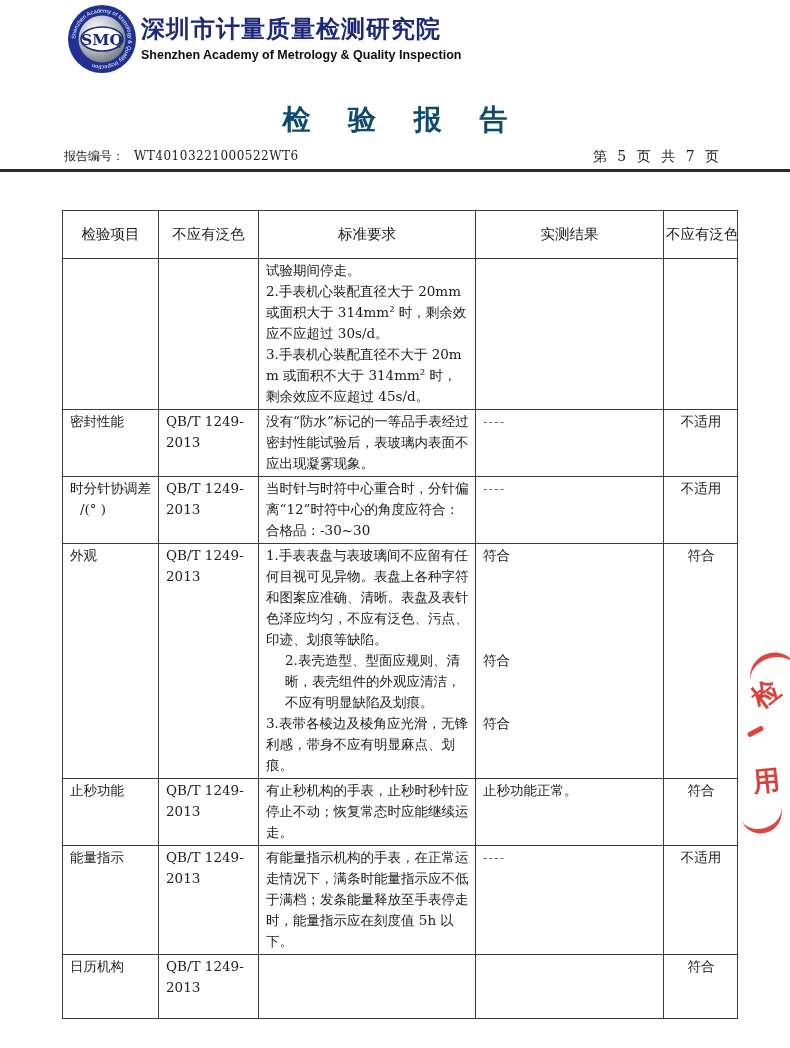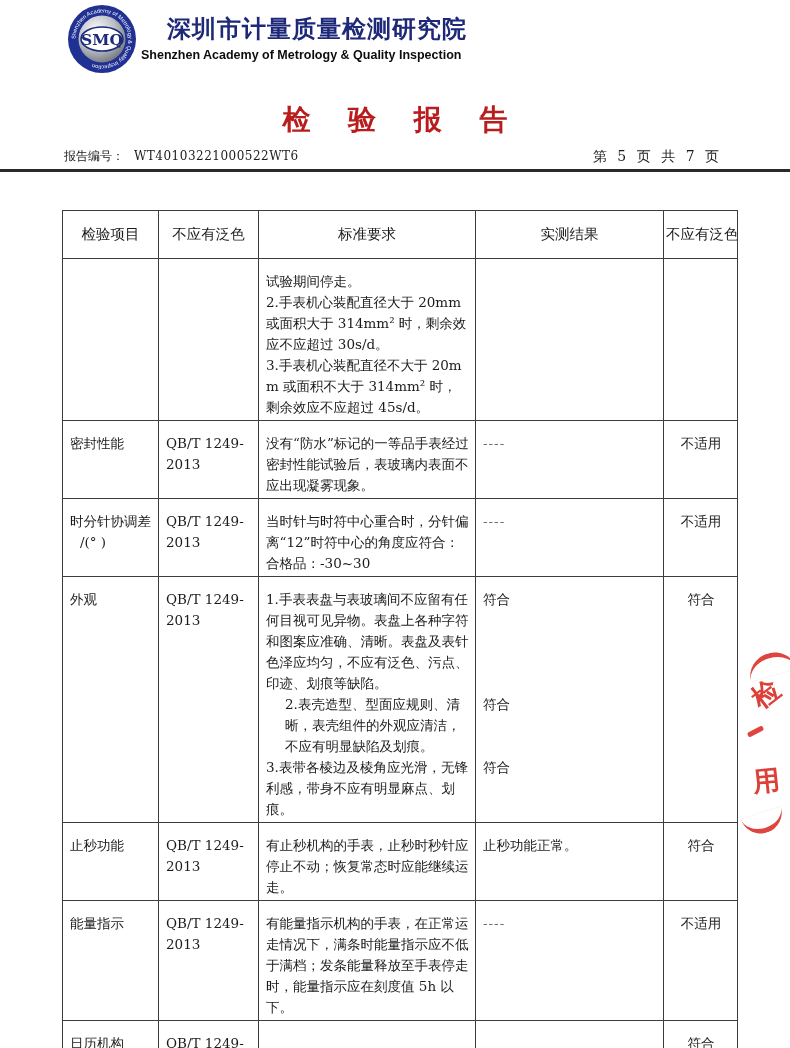--- a/index.html
+++ b/index.html
@@ -3,35 +3,35 @@
 <meta charset="utf-8">
 <style>
   html,body{margin:0;padding:0;background:#ffffff;}
   .page{position:relative;width:790px;height:1048px;background:#ffffff;overflow:hidden;
         font-family:"DejaVu Serif","Liberation Serif",serif;color:#1b1b1b;}
 
   
   .logo{position:absolute;left:67px;top:4px;width:70px;height:70px;}
   .org-block{position:absolute;left:141px;top:13px;}
   .org-cn{font-family:Liberation Sans, sans-serif;font-weight:900;
-          font-size:24px;color:#1e2878;letter-spacing:1px;white-space:nowrap;margin-left:26px;}
+          font-size:24px;color:#1e2878;letter-spacing:1px;white-space:nowrap;}
   .org-en{font-family:"Liberation Sans","DejaVu Sans",sans-serif;font-weight:700;
           font-size:12.5px;color:#0d0d0d;margin-top:3px;white-space:nowrap;}
 
   .doc-title{position:absolute;top:101px;left:0;width:100%;text-align:center;
-             font-size:28px;font-weight:600;letter-spacing:14px;text-indent:14px;color:#b91c1c;}
+             font-size:28px;font-weight:600;letter-spacing:14px;text-indent:14px;color:#0c4a6e;}
   .report-line{position:absolute;top:148px;left:64px;font-size:12px;}
   .report-line .num{margin-left:10px;letter-spacing:0.5px;}
   .page-info{position:absolute;top:148px;right:68px;font-size:14px;letter-spacing:3px;}
   .rule{position:absolute;top:169px;left:0;width:790px;height:3px;background:#2a2a2a;}
 
   
   .tbl{position:absolute;top:210px;left:62px;width:675px;border-collapse:collapse;
        table-layout:fixed;font-size:13.5px;line-height:21px;}
-  .tbl th,.tbl td{border:1px solid #3c3c3c;vertical-align:top;padding:12px 6px 2px 7px;
+  .tbl th,.tbl td{border:1px solid #3c3c3c;vertical-align:top;padding:1px 6px 2px 7px;
        font-weight:normal;overflow:hidden;word-break:break-all;}
   .tbl th{text-align:center;font-size:14.5px;padding:13px 2px;word-break:keep-all;}
   .c-concl{text-align:center;}
   .c-method{word-break:normal;}
   .dashes{color:#6f6f6f;letter-spacing:1px;}
   .item2-angle{margin-left:10px;}
   .req-b1{min-height:105px;} .req-b2{min-height:63px;margin-left:19px;}
   .res-b1{height:105px;} .res-b2{height:63px;}
 
   

